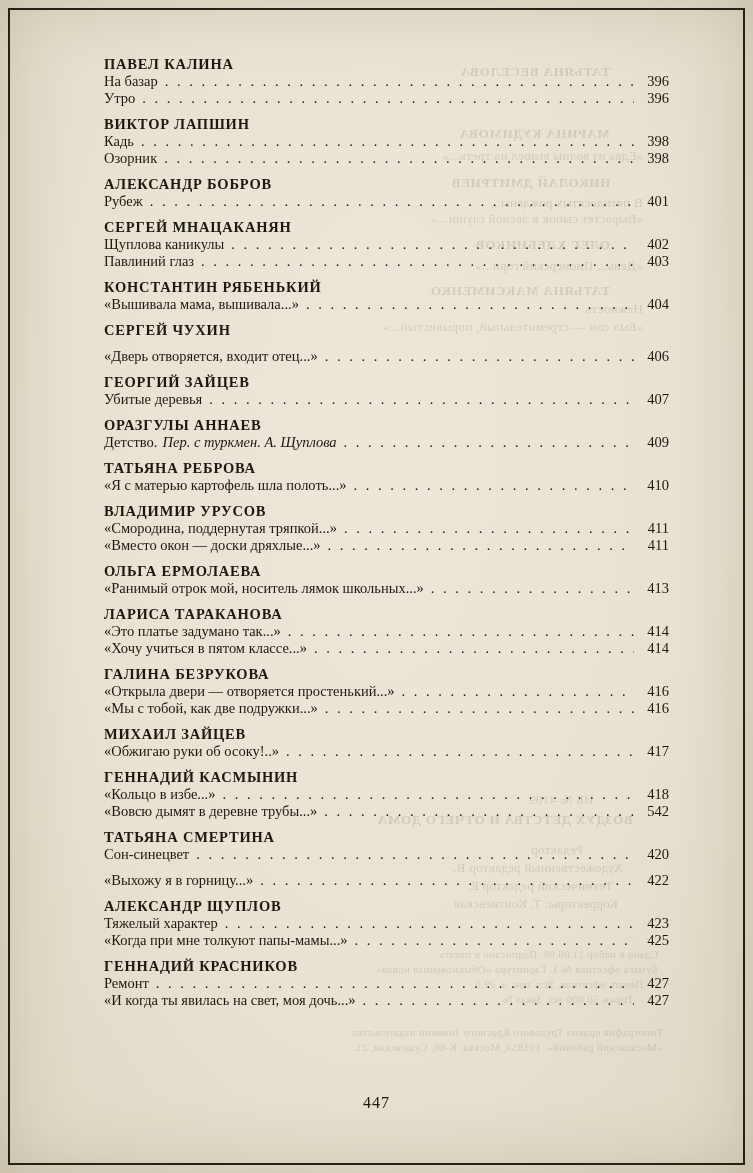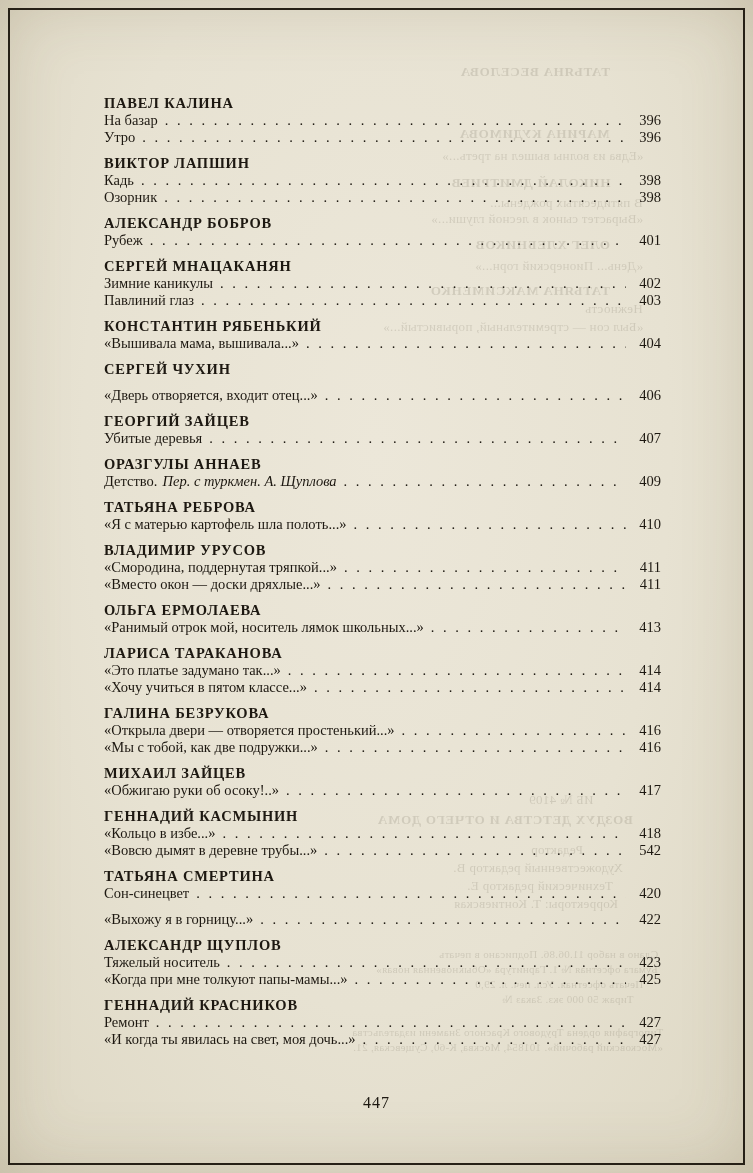--- a/index.html
+++ b/index.html
@@ -31,24 +31,23 @@
     filter: blur(0.4px);
     font-size: 13px;
     letter-spacing: 0.3px;
   }
   .ghost-bold { font-weight: bold; letter-spacing: 0.8px; }
   
   .toc {
     position: absolute;
     top: 56px;
     left: 104px;
-    right: 92px;
+    right: 84px;
     font-size: 14.5px;
     line-height: 17px;
-    margin-top: 39px;
   }
   .entry { margin-bottom: 9px; }
   .author {
     font-weight: bold;
     letter-spacing: 0.8px;
     white-space: nowrap;
   }
   .item {
     display: flex;
     align-items: center;
@@ -140,21 +139,21 @@
         <div class="author">АЛЕКСАНДР БОБРОВ</div>
         <div class="item">
           <span class="title">Рубеж</span>
           <span class="leader"></span>
           <span class="pageno">401</span>
         </div>
       </div>
       <div class="entry">
         <div class="author">СЕРГЕЙ МНАЦАКАНЯН</div>
         <div class="item">
-          <span class="title">Зимние каникулы</span>
+          <span class="title">Щуплова каникулы</span>
           <span class="leader"></span>
           <span class="pageno">402</span>
         </div>
         <div class="item">
           <span class="title">Павлиний глаз</span>
           <span class="leader"></span>
           <span class="pageno">403</span>
         </div>
       </div>
       <div class="entry">
@@ -279,21 +278,21 @@
       <div class="entry">
         <div class="item">
           <span class="title">«Выхожу я в горницу...»</span>
           <span class="leader"></span>
           <span class="pageno">422</span>
         </div>
       </div>
       <div class="entry">
         <div class="author">АЛЕКСАНДР ЩУПЛОВ</div>
         <div class="item">
-          <span class="title">Тяжелый носитель</span>
+          <span class="title">Тяжелый характер</span>
           <span class="leader"></span>
           <span class="pageno">423</span>
         </div>
         <div class="item">
           <span class="title">«Когда при мне толкуют папы-мамы...»</span>
           <span class="leader"></span>
           <span class="pageno">425</span>
         </div>
       </div>
       <div class="entry">

